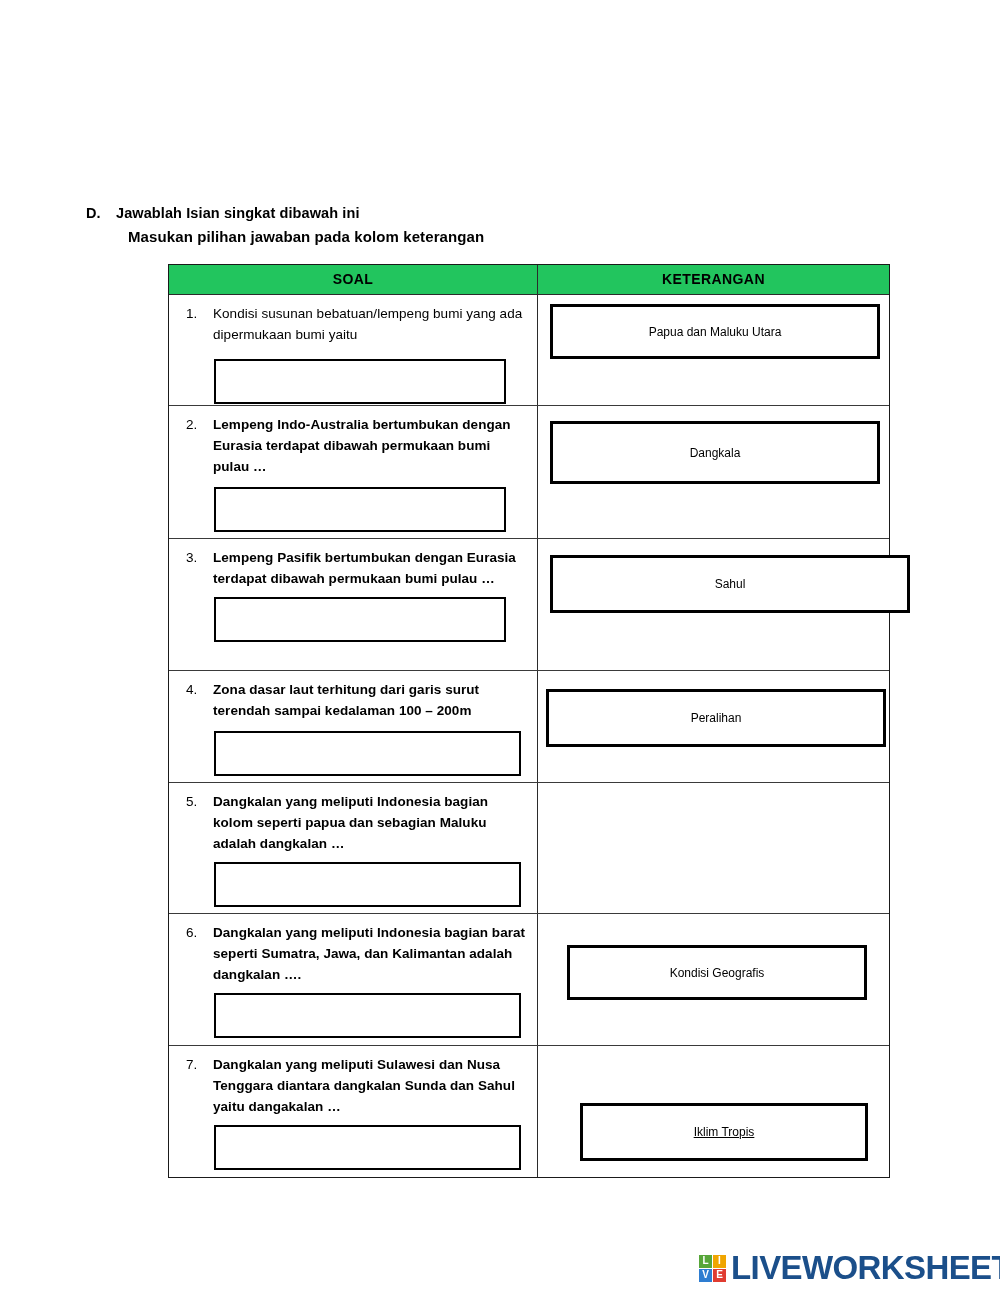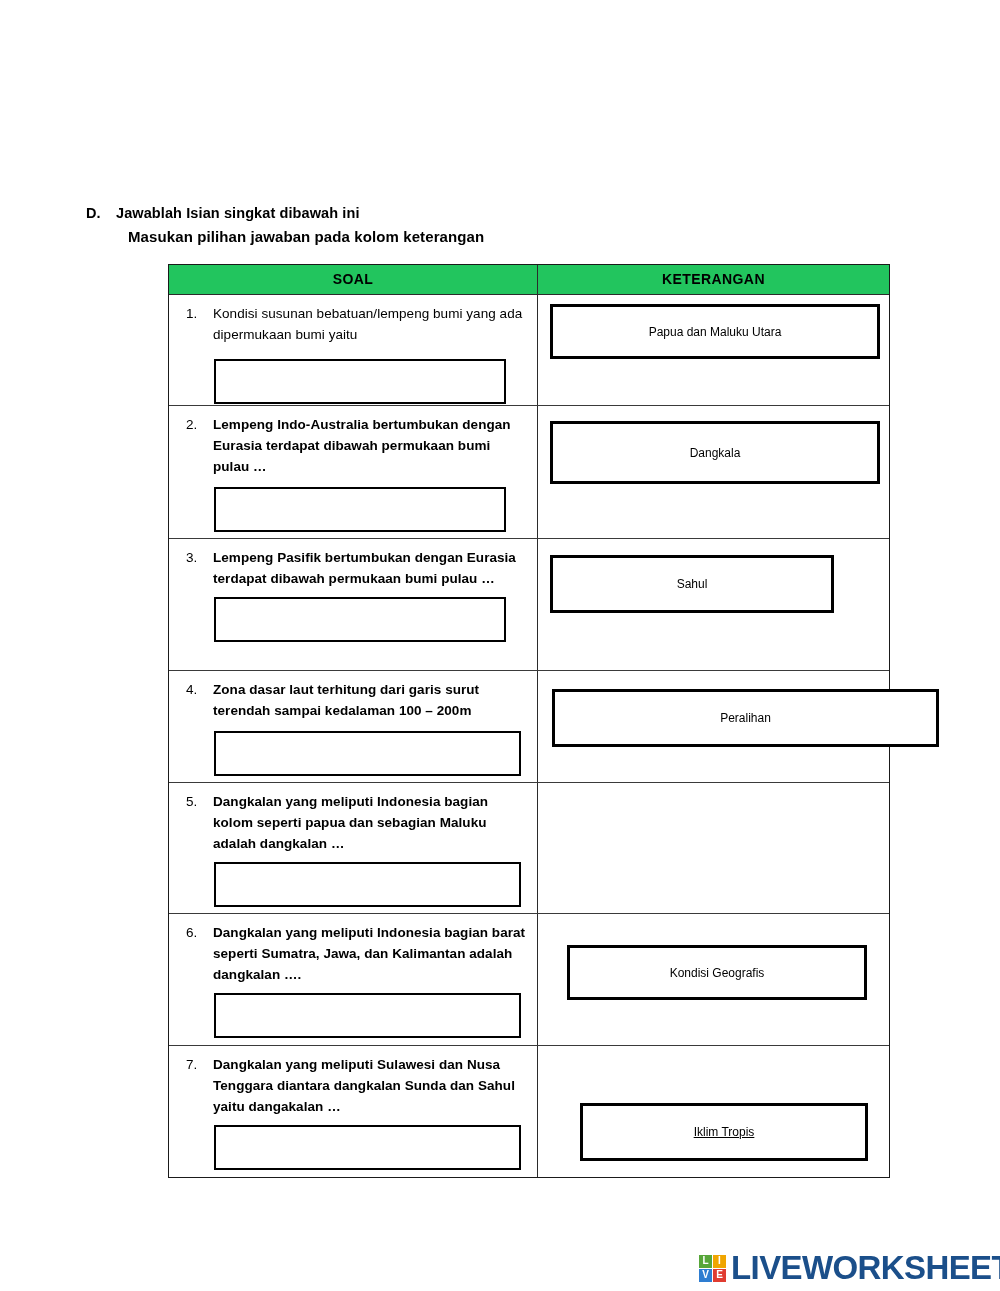--- a/index.html
+++ b/index.html
@@ -212,36 +212,36 @@
       <div class="col-left">
         <div class="qcell">
           <div class="qtop">
             <span class="qnum">3.</span>
             <span class="qtext bold">Lempeng Pasifik bertumbukan dengan Eurasia terdapat dibawah permukaan bumi pulau …</span>
           </div>
           <div class="input-box" style="margin-top:8px; width:292px;"></div>
         </div>
       </div>
       <div class="col-right">
-        <div class="answer-box" style="position:absolute; left:12px; top:16px; width:284px; height:58px;">Sahul</div>
+        <div class="answer-box" style="position:absolute; left:12px; top:16px; width:360px; height:58px;">Sahul</div>
       </div>
     </div>
 
     <div class="trow" style="height:112px;">
       <div class="col-left">
         <div class="qcell">
           <div class="qtop">
             <span class="qnum">4.</span>
             <span class="qtext bold">Zona dasar laut terhitung dari garis surut terendah sampai kedalaman 100 – 200m</span>
           </div>
           <div class="input-box" style="margin-top:10px; width:307px;"></div>
         </div>
       </div>
       <div class="col-right">
-        <div class="answer-box" style="position:absolute; left:8px; top:18px; width:387px; height:58px;margin-left:6px;">Peralihan</div>
+        <div class="answer-box" style="position:absolute; left:8px; top:18px; width:340px; height:58px;">Peralihan</div>
       </div>
     </div>
 
     <div class="trow" style="height:131px;">
       <div class="col-left">
         <div class="qcell">
           <div class="qtop">
             <span class="qnum">5.</span>
             <span class="qtext bold">Dangkalan yang meliputi Indonesia bagian kolom seperti papua dan sebagian Maluku adalah dangkalan …</span>
           </div>

